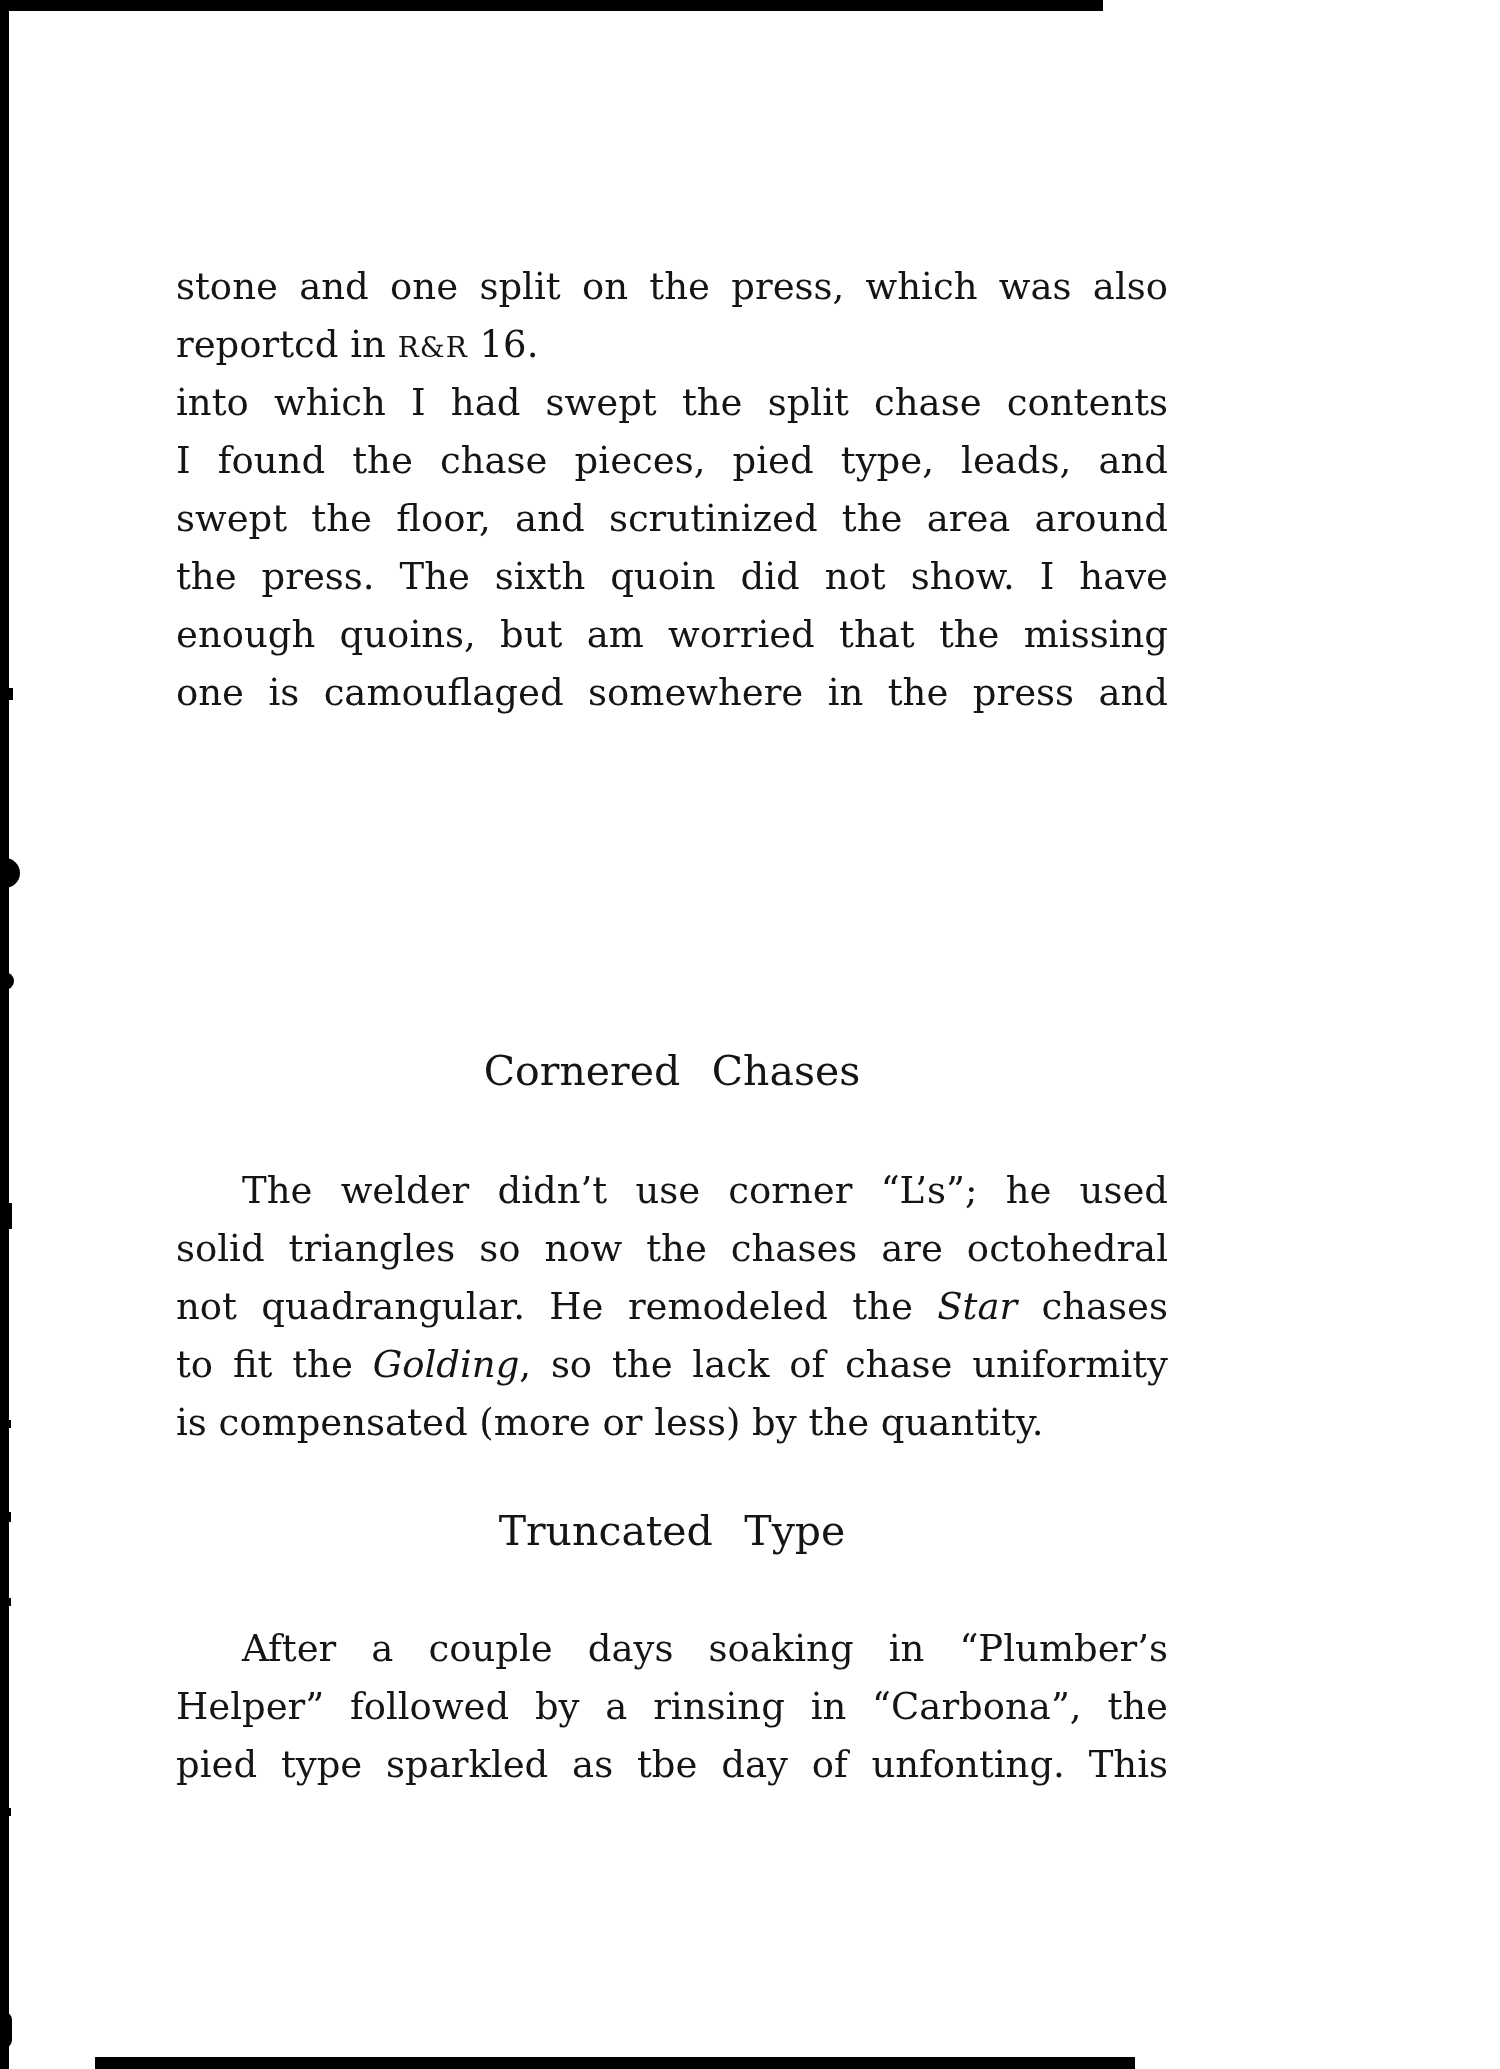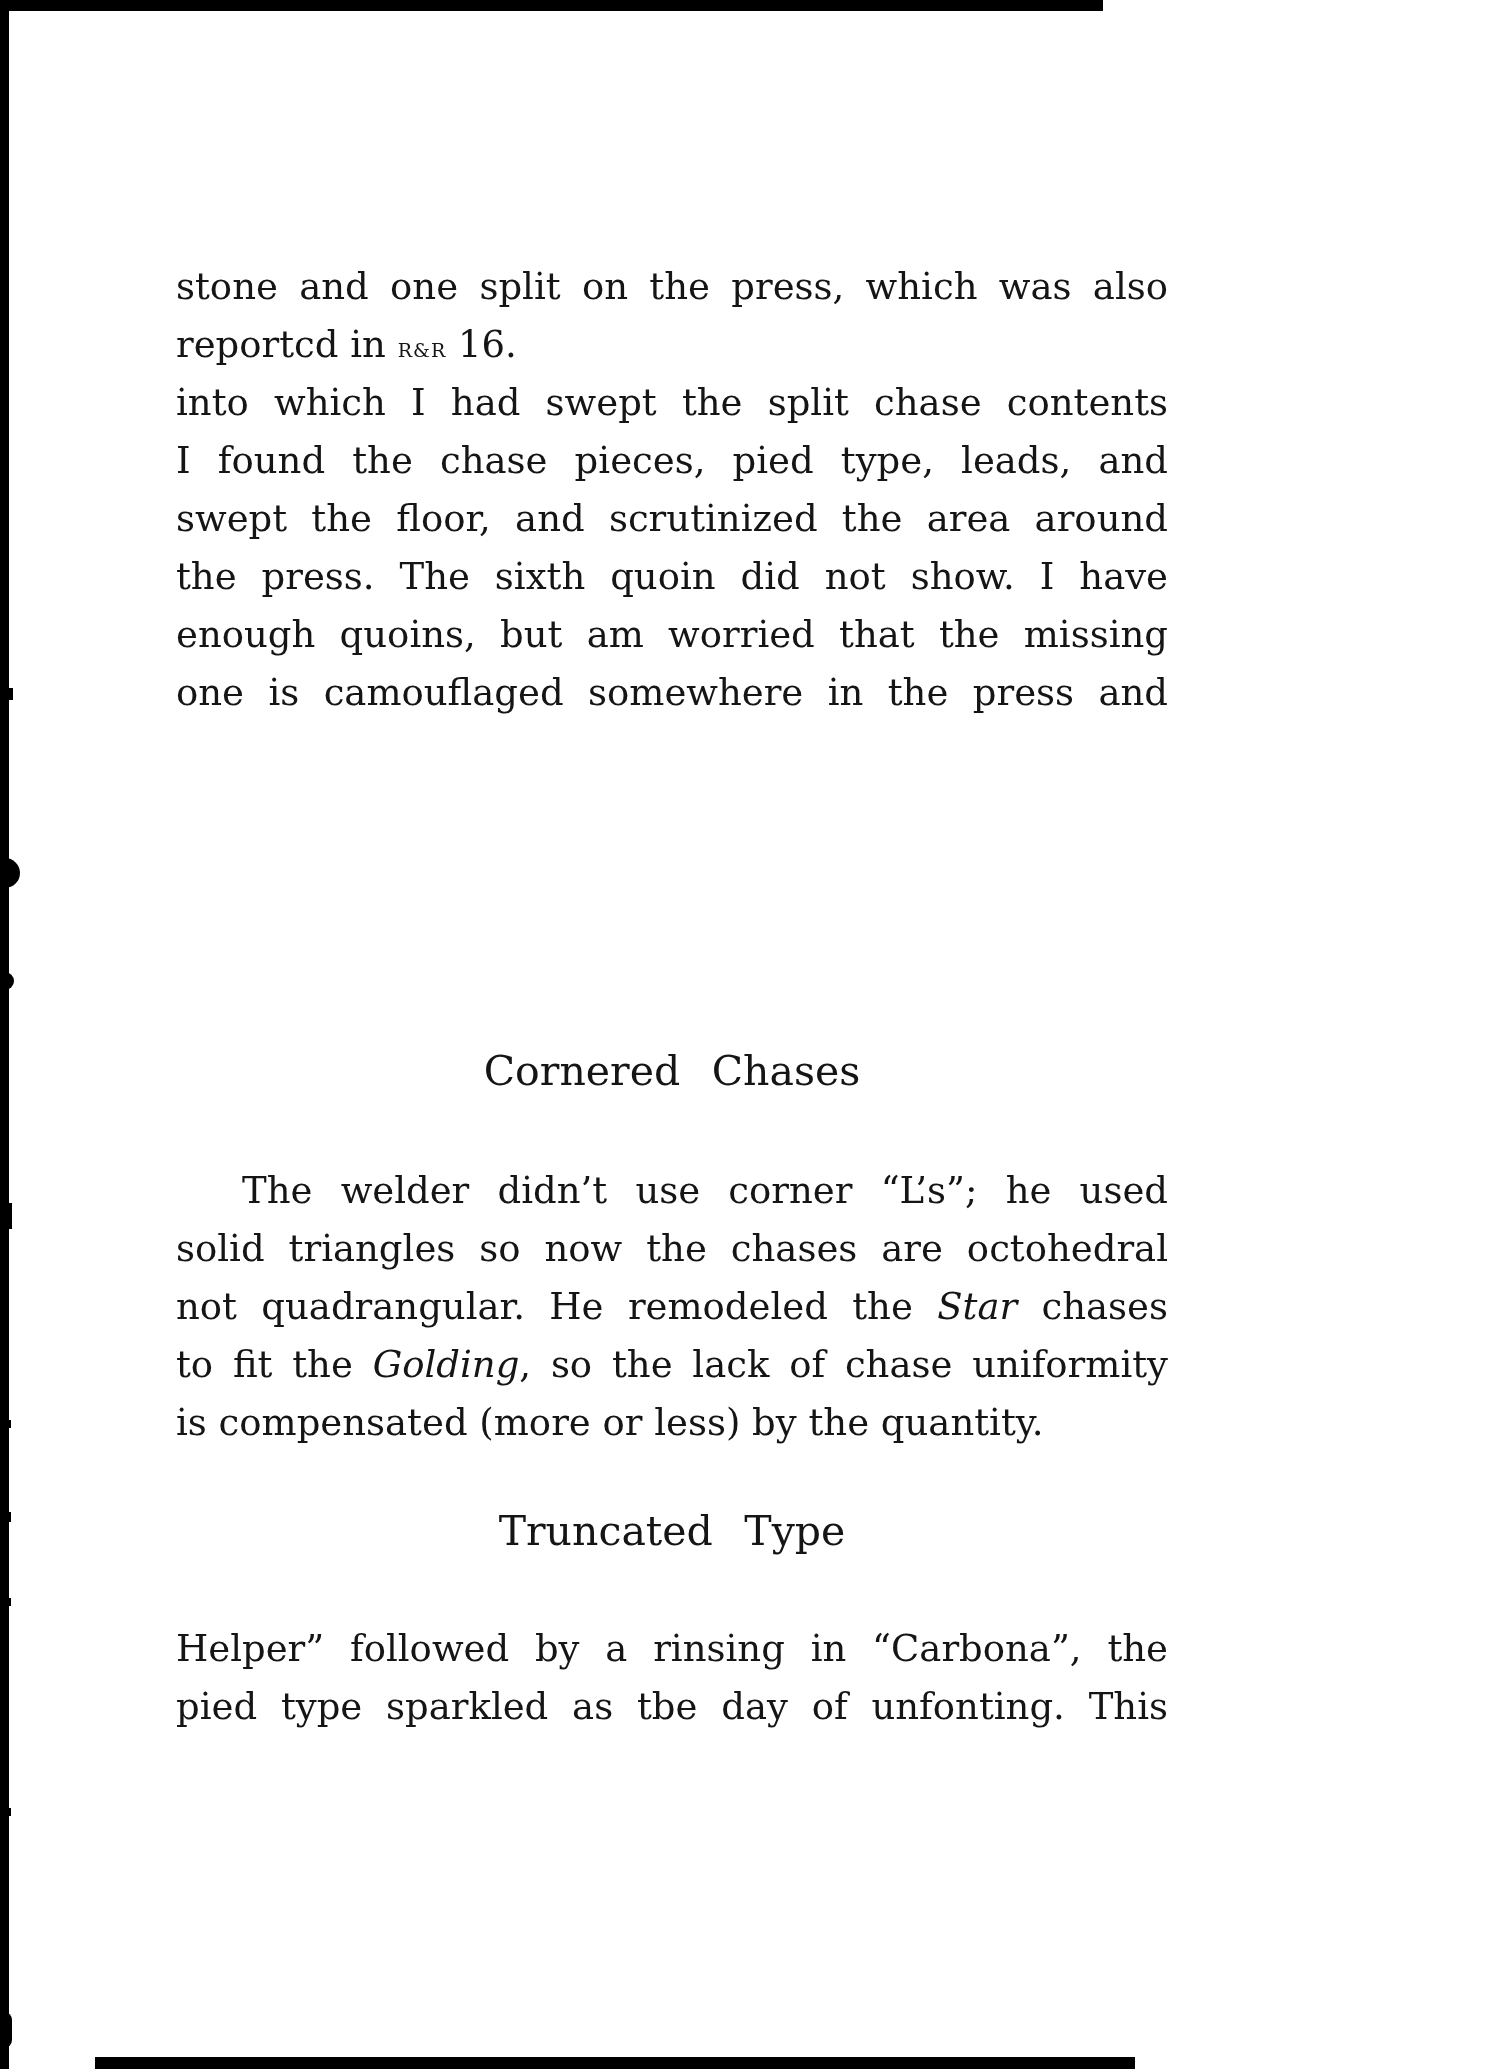--- a/index.html
+++ b/index.html
@@ -13,21 +13,21 @@
     height:58px; line-height:58px; font-size:37px;
     text-align:justify; text-align-last:justify; white-space:nowrap;
   }
   .line.last { text-align-last:left; }
   .line.indent { padding-left:66px; }
   .heading {
     position:absolute; left:176px; width:992px; height:62px;
     text-align:center; font-size:41px; line-height:62px;
     word-spacing:0.45em;
   }
-  .sc { font-size:19px; letter-spacing:1px; }
+  .sc { font-size:28px; letter-spacing:1px; }
   .it { font-style:italic; }
   
   .top-bar   { position:absolute; left:0; top:0; width:1103px; height:11px; background:#000; }
   .left-bar  { position:absolute; left:0; top:0; width:9px;  height:2069px; background:#000; }
   .bottom-bar{ position:absolute; left:95px; top:2057px; width:1040px; height:12px; background:#000; }
   .right-dashes{
     position:absolute; left:1490px; top:14px; width:3px; height:2040px;
     background:repeating-linear-gradient(to bottom,#000 0 22px, transparent 22px 140px);
   }
   .blob { position:absolute; background:#000; }
@@ -77,17 +77,18 @@
     <div class="line indent">The welder didn’t use corner “L’s”; he used</div>
     <div class="line">solid triangles so now the chases are octohedral</div>
     <div class="line"><span>not quadrangular. He remodeled the </span><span class="it">Star</span><span> chases</span></div>
     <div class="line"><span>to fit the </span><span class="it">Golding</span><span>, so the lack of chase uniformity</span></div>
     <div class="line last">is compensated (more or less) by the quantity.</div>
   </div>
 
   <div class="heading" style="top:1500px;">Truncated Type</div>
 
   <div class="block" style="top:1620px;">
+    <div class="line indent">After a couple days soaking in “Plumber’s</div>
     <div class="line">Helper” followed by a rinsing in “Carbona”, the</div>
     <div class="line">pied type sparkled as tbe day of unfonting. This</div>
   </div>
 
 </div>
 
 </body></html>

